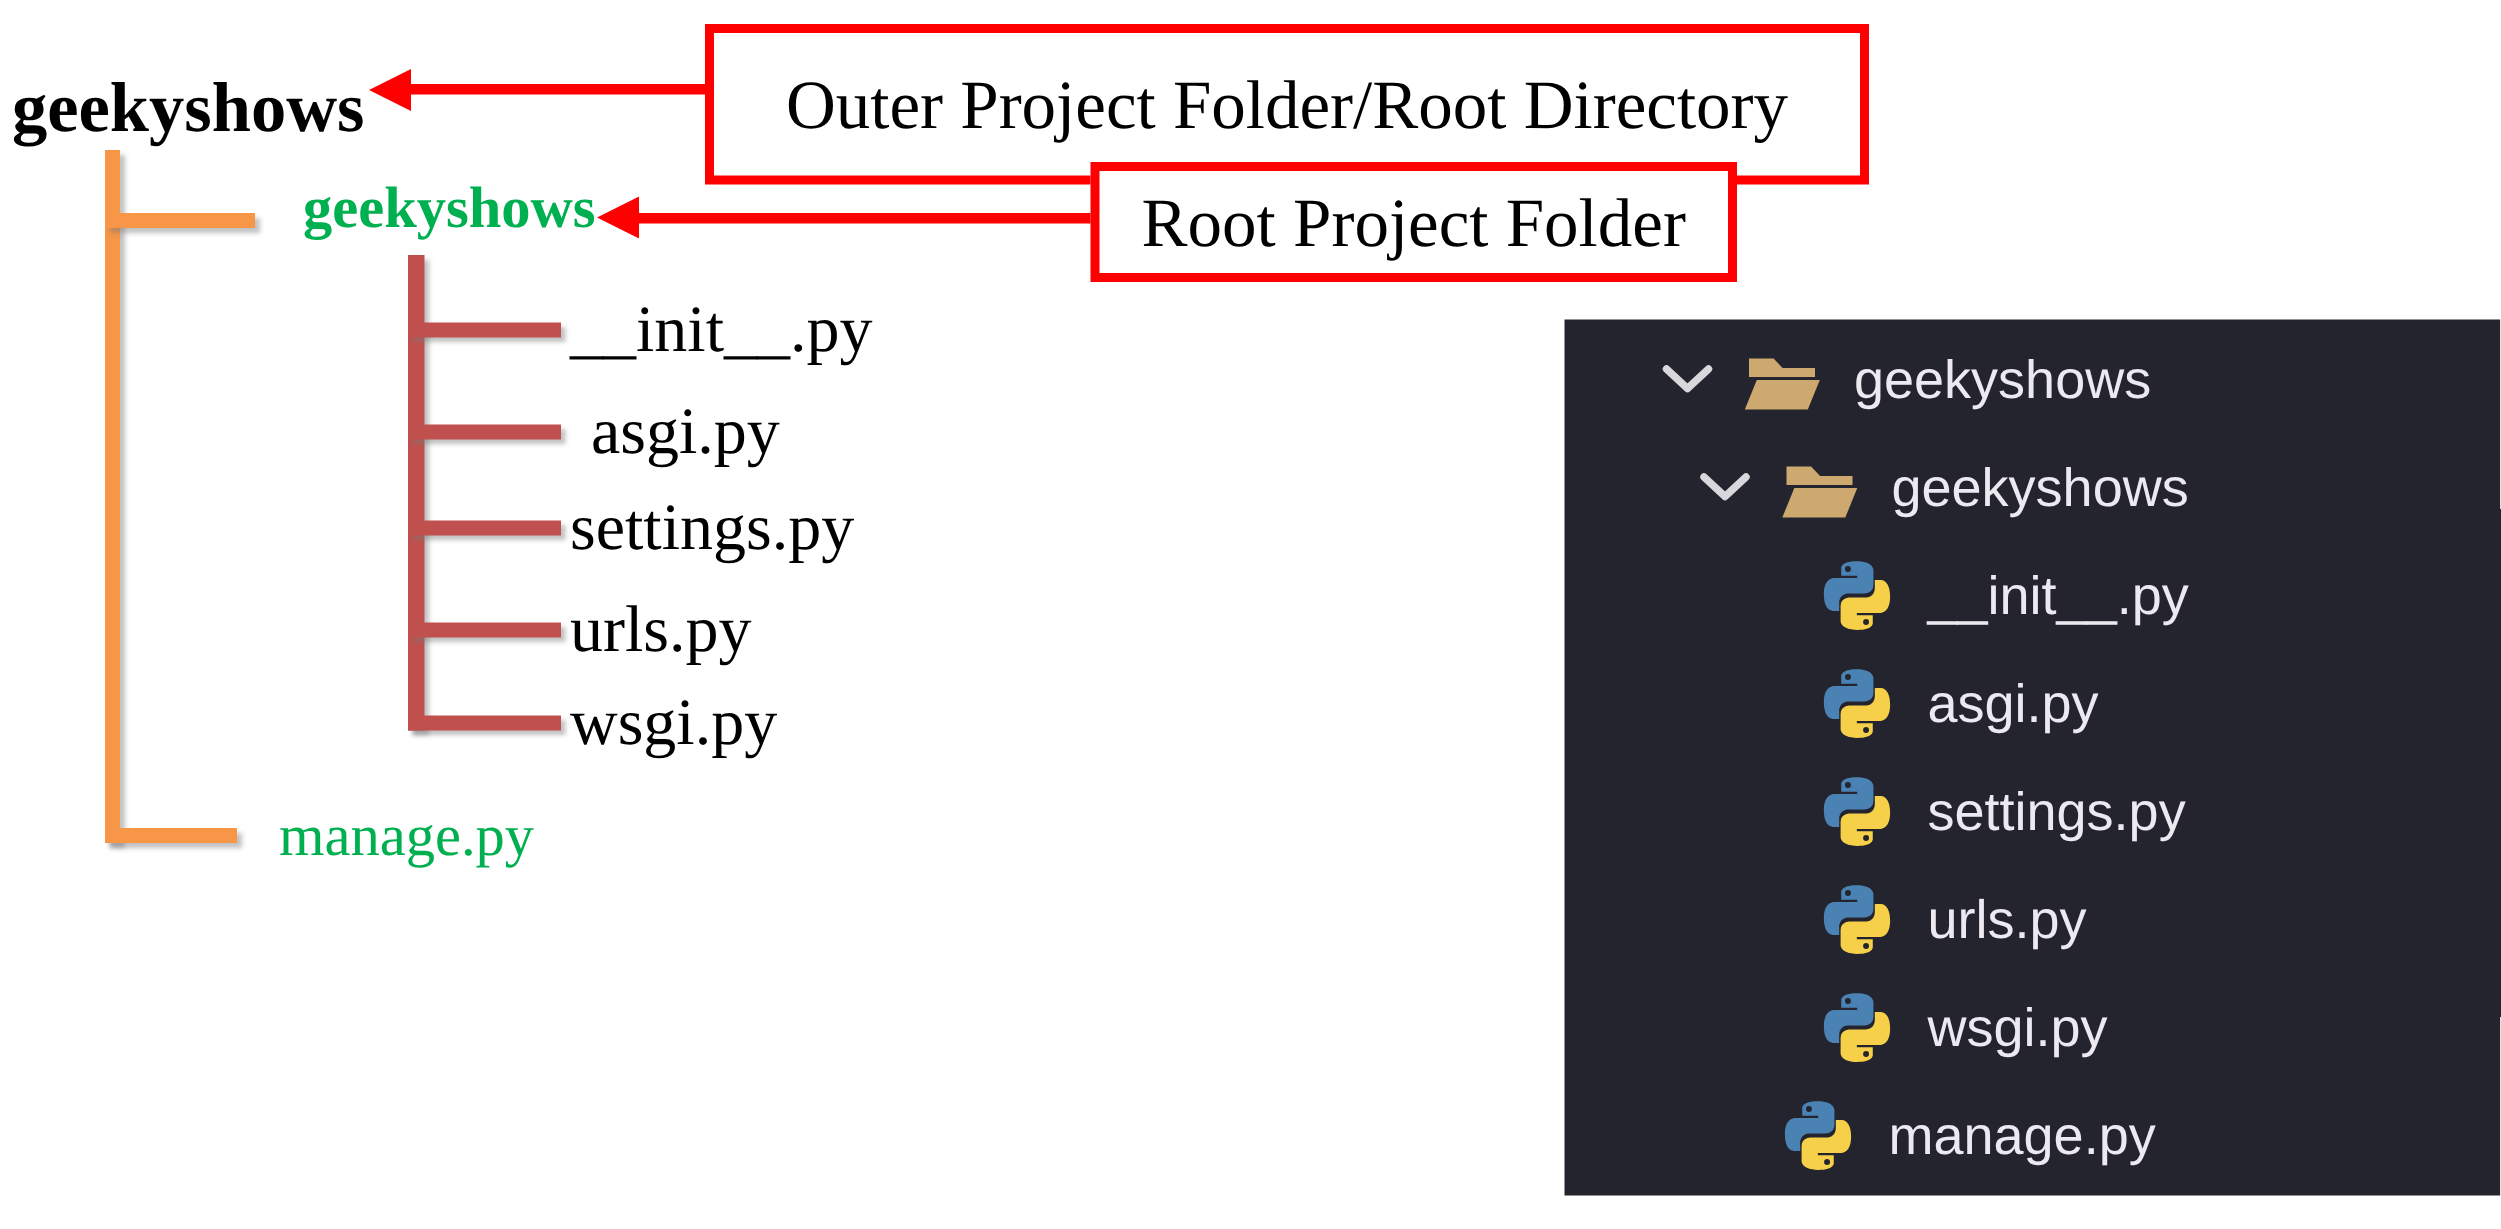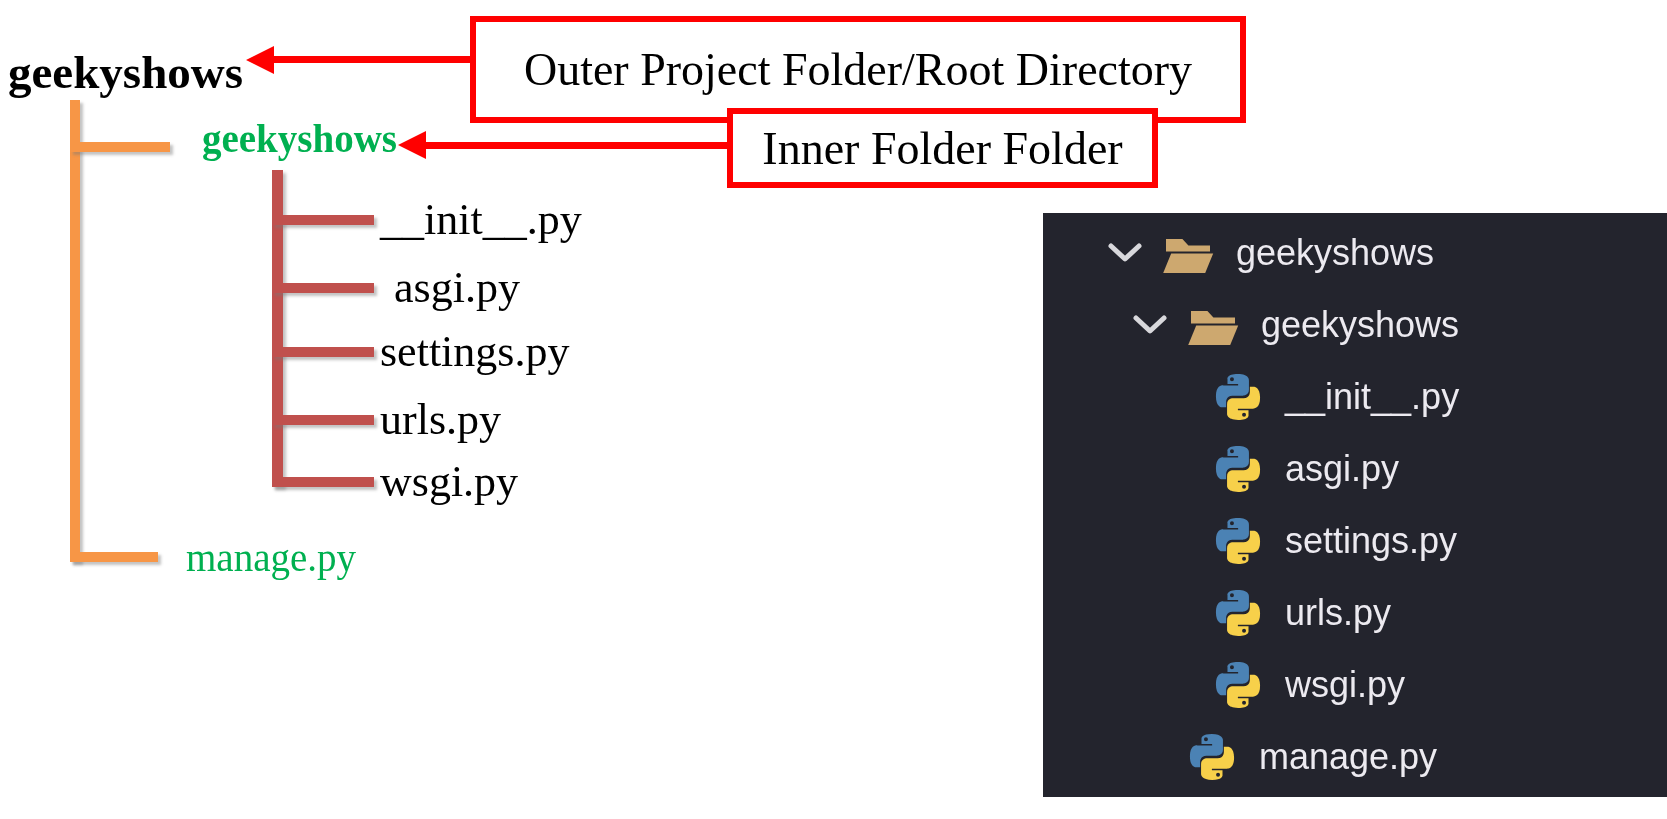--- a/index.html
+++ b/index.html
@@ -95,21 +95,21 @@
 
   <div class="t-label manage-label">manage.py</div>
 
   <div class="ann-box outer-box">
     <span>Outer Project Folder/Root Directory</span>
   </div>
   <div class="arrow-line a1-line"></div>
   <div class="arrow-head a1-head"></div>
 
   <div class="ann-box inner-box">
-    <span>Inner Folder Folder</span>
+    <span>Root Project Folder</span>
   </div>
   <div class="arrow-line a2-line"></div>
   <div class="arrow-head a2-head"></div>
 
   <div class="explorer">
 
     <div class="row ind-f0">
       <svg class="chev" viewBox="0 0 34 20">
           <use href="#chevron-down"></use>
         </svg>

